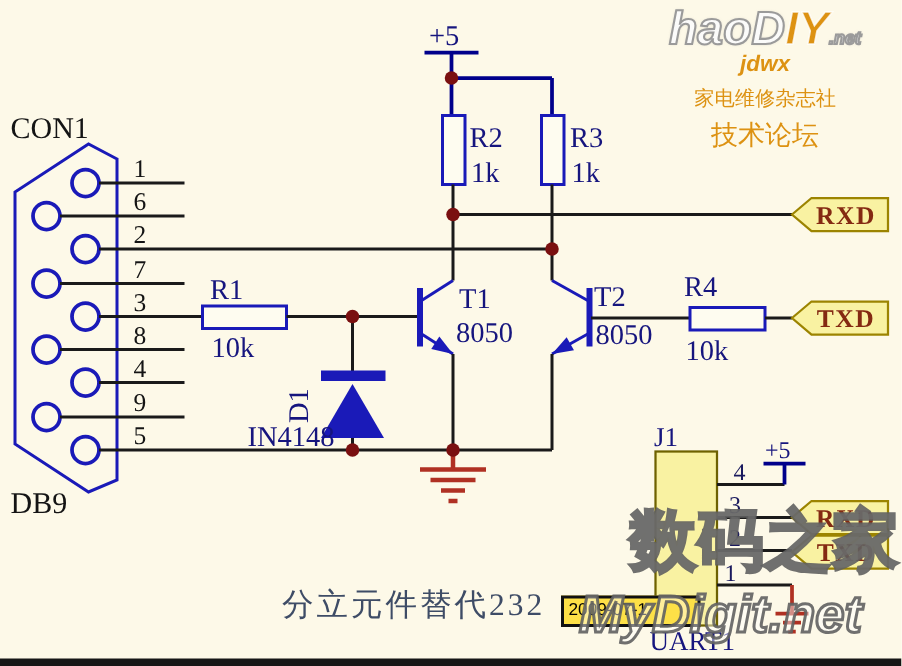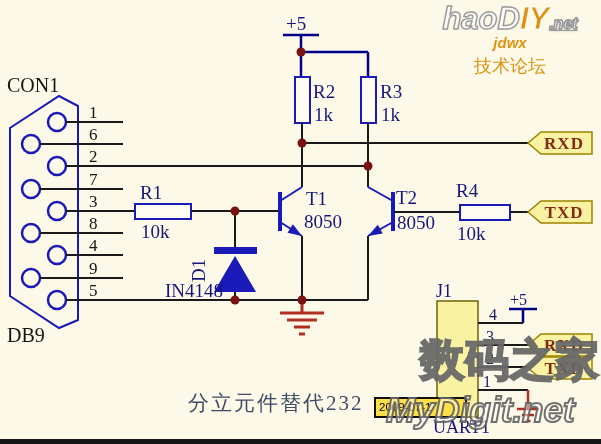--- a/index.html
+++ b/index.html
@@ -26,21 +26,21 @@
   .pinnum-j1{fill:#1a1a5e;font:16px "Liberation Serif","DejaVu Serif",serif;}
   .conn-lbl{fill:#141414;font:20px "Liberation Serif","DejaVu Serif",serif;}
   .box{fill:var(--box_fill);stroke:#6e6200;stroke-width:1.5;}
   .caption-text{fill:var(--caption);font:21px "Liberation Serif","DejaVu Serif",serif;letter-spacing:2px;}
 
   .wm{position:absolute;z-index:6;pointer-events:none;font-family:"Liberation Sans","DejaVu Sans",sans-serif;}
   .logo-block{top:3px;right:6px;text-align:center;width:170px;}
   .logo-main{font-size:31px;font-weight:bold;font-style:italic;line-height:1;white-space:nowrap;}
   .logo-outline{color:rgba(255,255,255,.92);-webkit-text-stroke:1.4px rgba(150,150,150,.95);text-shadow:0 0 2px rgba(160,160,160,.6);}
   .logo-iy{color:var(--watermark_orange);-webkit-text-stroke:1px rgba(255,255,255,.8);}
-  .logo-net{font-size:16px;text-decoration:underline;}
+  .logo-net{font-size:12px;}
   .jdwx{color:var(--watermark_orange);font-weight:bold;font-style:italic;font-size:15px;margin-top:0px;}
   .wm-org{color:var(--watermark_orange);font-size:13.5px;margin-top:6px;white-space:nowrap;}
   .wm-forum{color:var(--watermark_orange);font-size:18px;margin-top:3px;}
   .wm-cn{left:420px;top:331px;font-size:44px;font-weight:bold;letter-spacing:1px;
     color:rgba(255,255,255,.5);-webkit-text-stroke:2.2px rgba(96,96,96,.9);white-space:nowrap;}
   .wm-en{left:386px;top:390px;font-size:35px;font-weight:bold;font-style:italic;
     color:rgba(255,255,255,.45);-webkit-text-stroke:2px rgba(96,96,96,.9);white-space:nowrap;}
   .datestamp{position:absolute;left:374px;top:397px;width:86px;height:17px;z-index:5;
     background:#fde047;border:2px solid #111;font-family:"Liberation Sans","DejaVu Sans",sans-serif;
     font-size:11.5px;line-height:17px;padding-left:3px;color:#000;overflow:hidden;white-space:nowrap;}
@@ -180,20 +180,21 @@
     <circle class="dot" cx="302" cy="300" r="4.5"></circle>
 
     <text class="caption-text" x="188" y="410">分立元件替代232</text>
   </svg>
 
   <div class="datestamp">2009-07-1</div>
 
   <div class="wm logo-block">
     <div class="logo-main"><span class="logo-outline">haoD</span><span class="logo-iy">IY</span><span class="logo-outline logo-net">.net</span></div>
     <div class="jdwx">jdwx</div>
+    <div class="wm-org">家电维修杂志社</div>
     <div class="wm-forum">技术论坛</div>
   </div>
 
   <div class="wm wm-en">MyDigit.net</div>
   <div class="wm wm-cn">数码之家</div>
 
   <div class="bottom-strip"></div>
 </div>
 
 </body></html>

